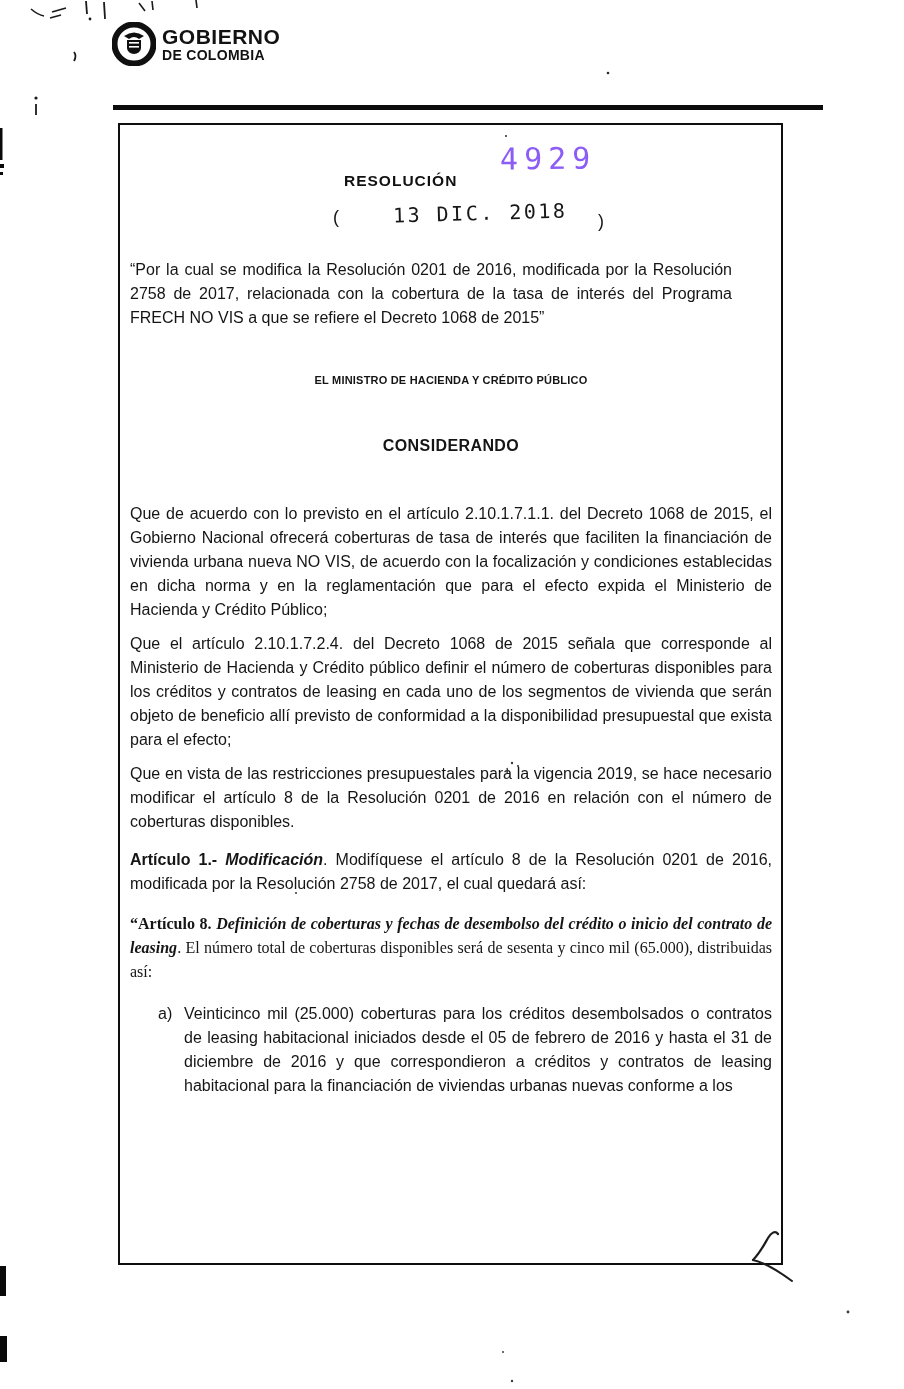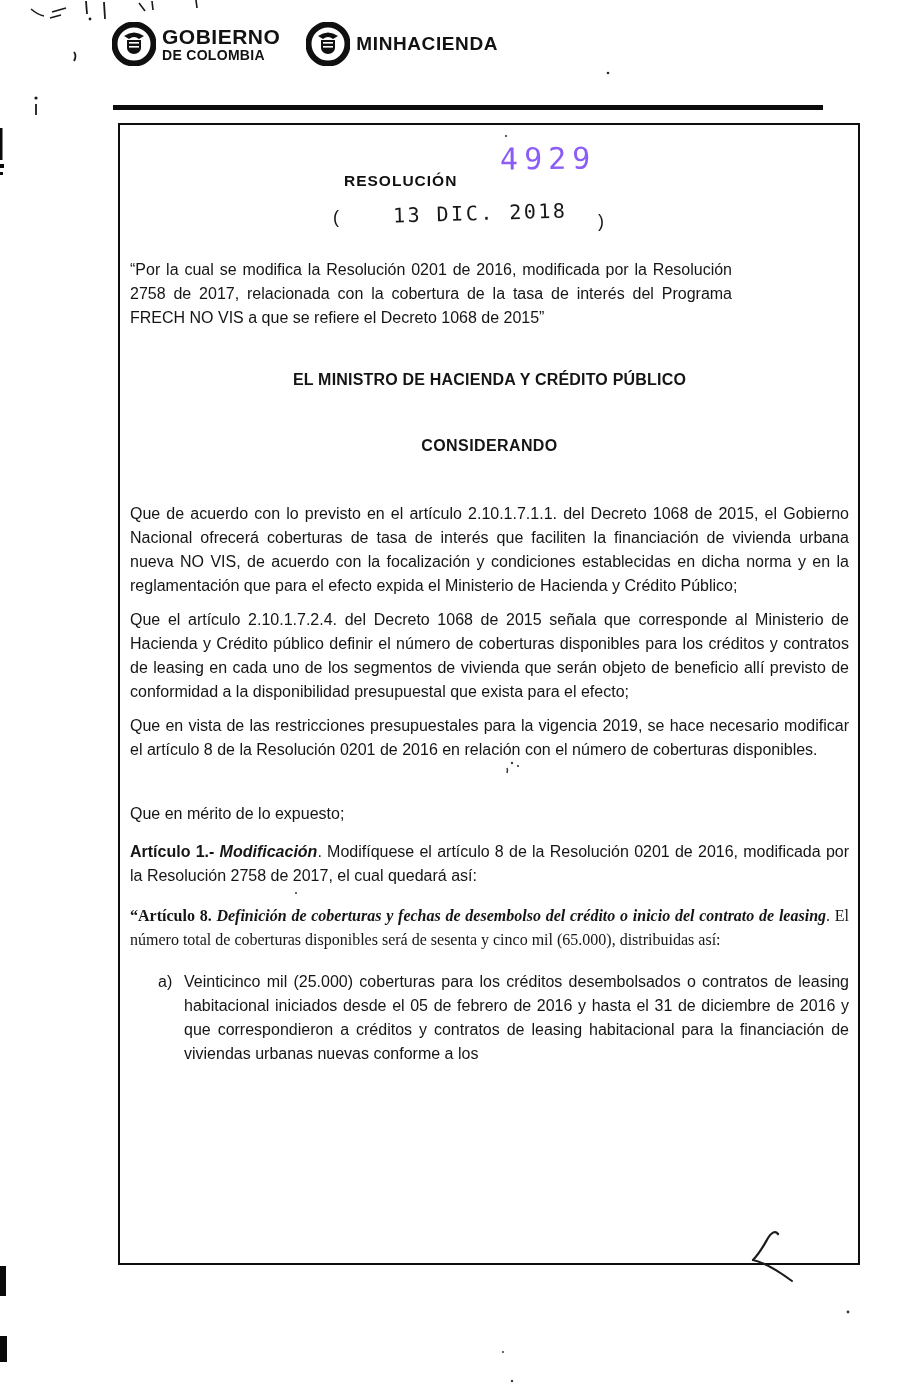--- a/index.html
+++ b/index.html
@@ -23,21 +23,21 @@
   .logo-text .l2{font-size:14px;letter-spacing:0.3px;}
   .logo-text .single{font-size:19px;letter-spacing:0.6px;}
   
   .top-rule{
     position:absolute;left:113px;top:105px;width:710px;height:5px;
     background:#0c0c0c;
   }
   
   .doc-box{
     position:absolute;left:118px;top:123px;
-    width:742px;height:1142px;
+    width:665px;height:1142px;
     border:2px solid #0e0e0e;
     box-sizing:border-box;
     overflow:hidden;
   }
   .doc-content{
     position:relative;
     padding:0 9px 0 10px;
     font-size:16px;line-height:24px;
   }
   
@@ -60,21 +60,21 @@
     font-size:20px;letter-spacing:2.5px;color:#171717;
     transform:rotate(-1.6deg);
   }
   
   .subject{
     margin:0 auto;max-width:602px;
     text-align:center;
   }
   .authority{
     margin-top:38px;text-align:center;
-    font-weight:700;font-size:16px;letter-spacing:0.2px;
+    font-weight:700;font-size:11px;letter-spacing:0.2px;
   }
   .powers{margin-top:22px;text-align:center;}
   .section-heading{
     text-align:center;font-weight:700;font-size:16px;letter-spacing:0.4px;
   }
   .h-considerando{margin-top:42px;}
   .h-resuelve{margin-top:30px;}
   .para{margin:0;text-align:justify;}
   .p1{margin-top:44px;}
   .p2{margin-top:10px;}
@@ -110,34 +110,20 @@
           <path d="M15,18 h14 v8 a7,6 0 0 1 -14 0 Z" fill="#101010"></path>
           <rect x="17" y="20" width="10" height="1.6" fill="#ffffff"></rect>
           <rect x="17" y="24" width="10" height="1.6" fill="#ffffff"></rect>
         </svg>
       </span>
       <div class="logo-text">
         <div class="l1">GOBIERNO</div>
         <div class="l2">DE COLOMBIA</div>
       </div>
     </div>
-    <div class="logo-group">
-      <span class="logo-icon">
-        <svg width="44" height="44" viewBox="0 0 44 44">
-          <circle cx="22" cy="22" r="19.5" fill="none" stroke="#101010" stroke-width="6"></circle>
-          <path d="M12,14 Q22,7 32,14 L27,17 Q22,13 17,17 Z" fill="#101010"></path>
-          <path d="M15,18 h14 v8 a7,6 0 0 1 -14 0 Z" fill="#101010"></path>
-          <rect x="17" y="20" width="10" height="1.6" fill="#ffffff"></rect>
-          <rect x="17" y="24" width="10" height="1.6" fill="#ffffff"></rect>
-        </svg>
-      </span>
-      <div class="logo-text">
-        <div class="single">MINHACIENDA</div>
-      </div>
-    </div>
   </div>
 
   <div class="top-rule"></div>
 
   <div class="doc-box">
     <div class="doc-content">
 
       <div class="stamp-area">
         <span class="res-title">RESOLUCIÓN</span>
         <span class="res-number">4929</span>
@@ -150,21 +136,20 @@
 
       <div class="authority">EL MINISTRO DE HACIENDA Y CRÉDITO PÚBLICO</div>
 
 
       <div class="section-heading h-considerando">CONSIDERANDO</div>
 
       <p class="para p1">Que de acuerdo con lo previsto en el artículo 2.10.1.7.1.1. del Decreto 1068 de 2015, el Gobierno Nacional ofrecerá coberturas de tasa de interés que faciliten la financiación de vivienda urbana nueva NO VIS, de acuerdo con la focalización y condiciones establecidas en dicha norma y en la reglamentación que para el efecto expida el Ministerio de Hacienda y Crédito Público;</p>
       <p class="para p2">Que el artículo 2.10.1.7.2.4. del Decreto 1068 de 2015 señala que corresponde al Ministerio de Hacienda y Crédito público definir el número de coberturas disponibles para los créditos y contratos de leasing en cada uno de los segmentos de vivienda que serán objeto de beneficio allí previsto de conformidad a la disponibilidad presupuestal que exista para el efecto;</p>
       <p class="para p3">Que en vista de las restricciones presupuestales para la vigencia 2019, se hace necesario modificar el artículo 8 de la Resolución 0201 de 2016 en relación con el número de coberturas disponibles.</p>
 
-      <p class="para merito">Que en mérito de lo expuesto;</p>
 
 
       <p class="para art1"><span class="bold">Artículo 1.-</span> <span class="boldital">Modificación</span><span>. Modifíquese el artículo 8 de la Resolución 0201 de 2016, modificada por la Resolución 2758 de 2017, el cual quedará así:</span></p>
 
       <p class="para art8"><span class="bold">“Artículo 8.</span> <span class="boldital">Definición de coberturas y fechas de desembolso del crédito o inicio del contrato de leasing</span><span>. El número total de coberturas disponibles será de sesenta y cinco mil (65.000), distribuidas así:</span></p>
 
       <div class="list-item">
         <span class="list-marker">a)</span>
         <p class="list-text">Veinticinco mil (25.000) coberturas para los créditos desembolsados o contratos de leasing habitacional iniciados desde el 05 de febrero de 2016 y hasta el 31 de diciembre de 2016 y que correspondieron a créditos y contratos de leasing habitacional para la financiación de viviendas urbanas nuevas conforme a los</p>
       </div>

